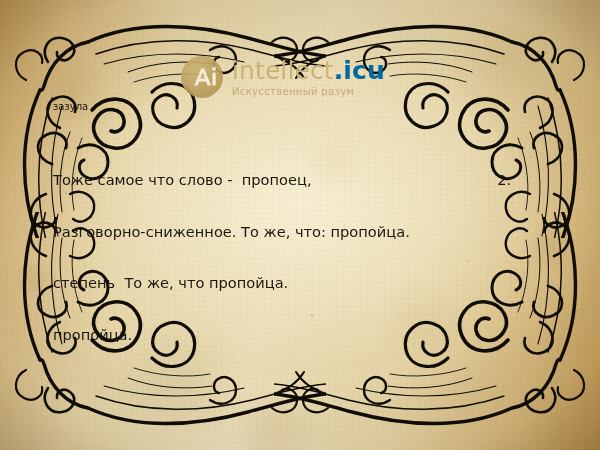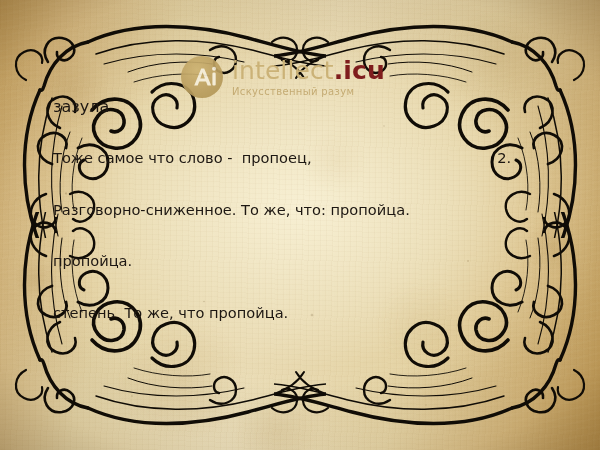--- a/index.html
+++ b/index.html
@@ -85,35 +85,35 @@
     position:relative;width:42px;height:42px;border-radius:50%;
     background:radial-gradient(circle at 38% 32%, #cdb372 0%, #bda162 48%, #ad9150 100%);
     opacity:.92;flex:0 0 auto;
   }
   .wm-badge svg{position:absolute;left:0;top:0;}
   .wm-text{display:flex;flex-direction:column;line-height:1;}
   .wm-title{
     font-size:25px;color:#cbb277;letter-spacing:.1px;
     font-family:"DejaVu Sans","Liberation Sans",sans-serif;
   }
-  .wm-title b{color:#7f1d1d;font-weight:bold;}
+  .wm-title b{color:#0369a1;font-weight:bold;}
   .wm-sub{
     font-size:10px;color:#c4ab73;margin-top:4px;letter-spacing:.35px;
     font-family:"DejaVu Sans","Liberation Sans",sans-serif;
   }
 
   
   .article{
     position:absolute;left:53px;top:64px;width:505px;
     color:#1d1712;
     font-family:"DejaVu Sans","Liberation Sans",sans-serif;
     font-size:14.6px;
     white-space:pre;
   }
-  .headword{font-size:16px;line-height:17px;}
+  .headword{font-size:10px;line-height:17px;margin-bottom:22px;}
   .body-line{line-height:17.6px;white-space:pre;}
 </style>
 </head>
 <body>
 
 <div id="canvas">
 
   <div class="paper-base"></div>
   <div class="paper-stain"></div>
   <div class="paper-fiber"></div>
@@ -251,17 +251,17 @@
     <div class="wm-text">
       <div class="wm-title"><span>intellect</span><b>.icu</b></div>
       <div class="wm-sub">Искусственный  разум</div>
     </div>
   </div>
 
   <div class="article">
     <div class="headword">зазула</div>
     <div class="body-line">Тоже самое что слово -  пропоец,                                        2.</div>
     <div class="body-line">Разговорно-сниженное. То же, что: пропойца.</div>
+    <div class="body-line">степень  То же, что пропойца.</div>
     <div class="body-line">пропойца.</div>
-    <div class="body-line">степень  То же, что пропойца.</div>
   </div>
 
 </div>
 
 </body></html>

